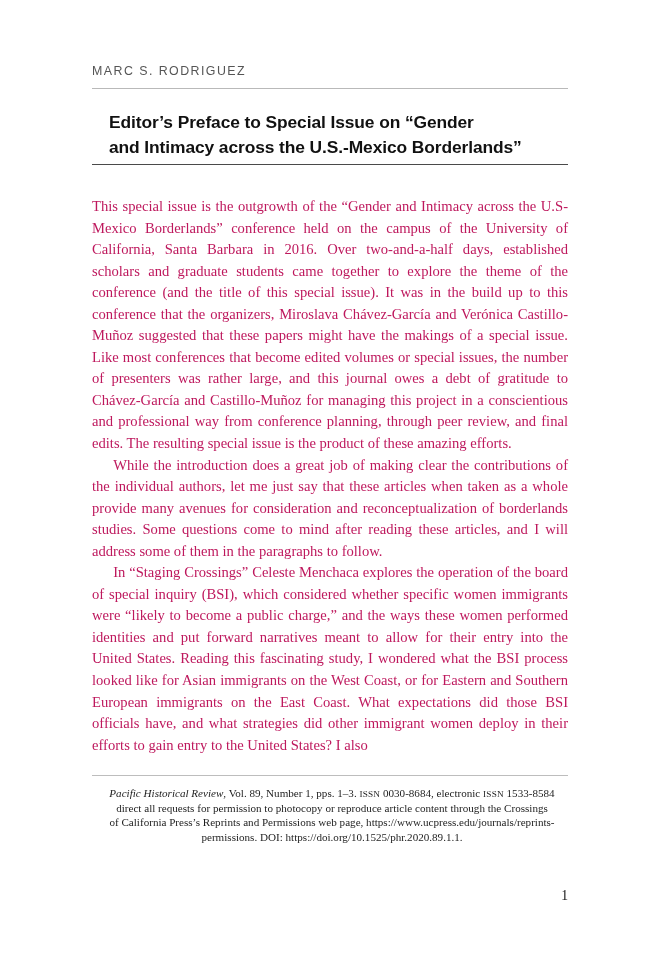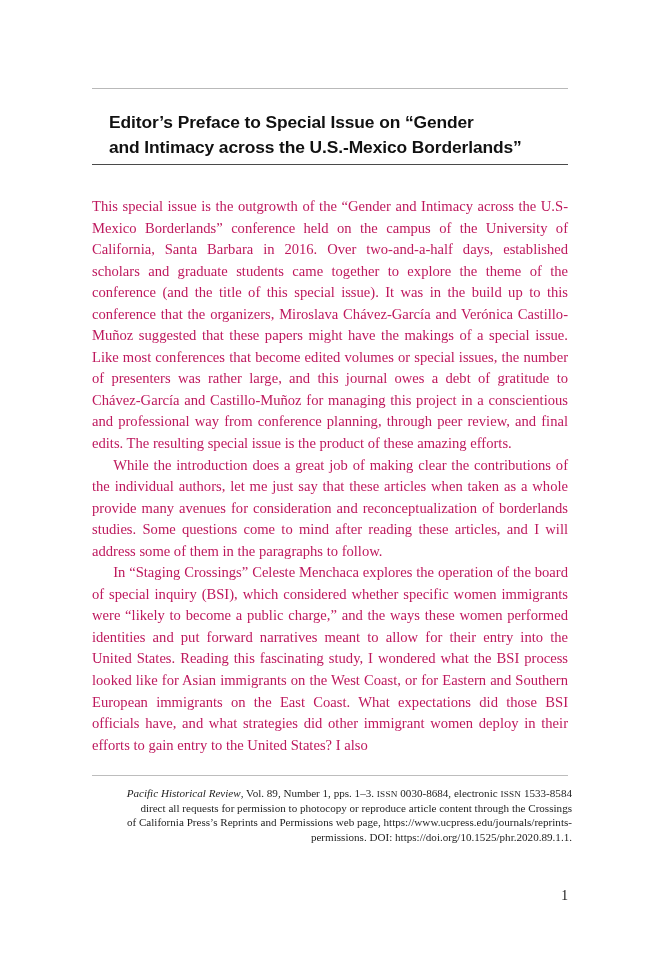--- a/index.html
+++ b/index.html
@@ -108,21 +108,21 @@
   }
 
   .footnote {
     position: absolute;
     left: 92px;
     top: 786px;
     width: 480px;
     font-size: 11.1px;
     line-height: 14.2px;
     color: #1d1d1d;
-    text-align: right;
+    text-align: center;
   }
   .footnote p { margin: 0; }
   .footnote .ital { font-style: italic; }
   .footnote .sc {
     font-size: 9.2px;
     letter-spacing: 0.2px;
   }
 
   
   .folio {
@@ -133,20 +133,21 @@
     text-align: right;
     font-size: 13.6px;
     color: #111111;
   }
 </style>
 </head>
 <body>
 
 <div class="page">
 
+  <div class="author-line">MARC S. RODRIGUEZ</div>
 
   <div class="rule-top"></div>
 
   <h1 class="title">
     <span class="ln">Editor’s Preface to Special Issue on “Gender</span>
     <span class="ln">and Intimacy across the U.S.-Mexico Borderlands”</span>
   </h1>
 
   <div class="rule-title"></div>
 

